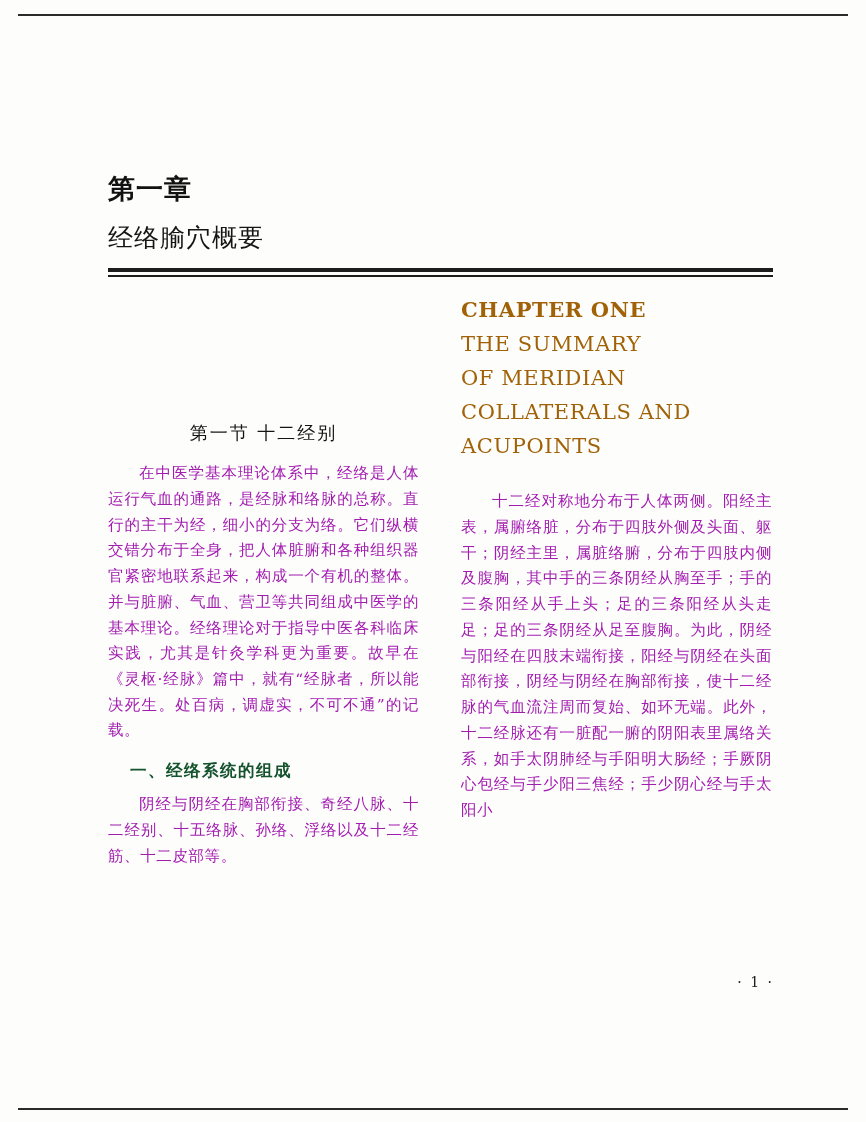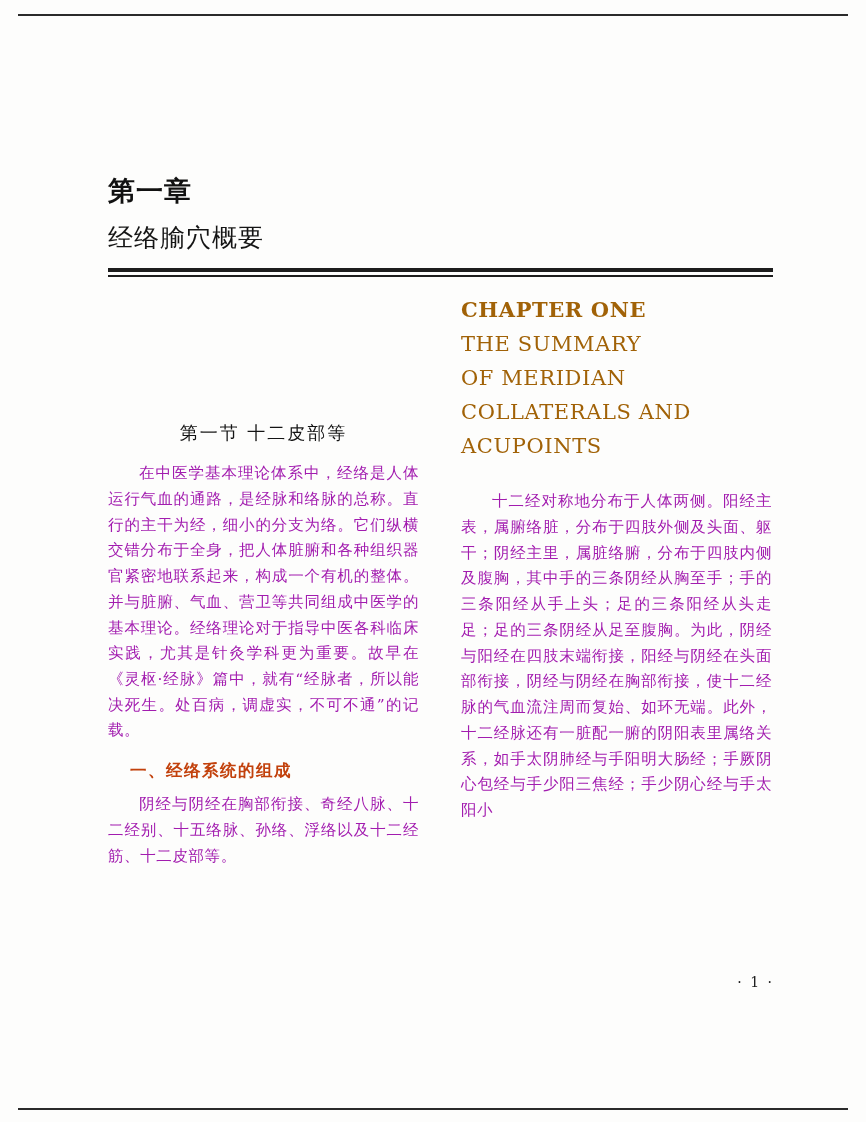--- a/index.html
+++ b/index.html
@@ -43,21 +43,21 @@
     left: 108px;
     top: 175px;
     width: 665px;
   }
 
   
   .chapter-head {
     margin-bottom: 10px;
   }
   .chapter-num {
-    font-family: Liberation Serif, serif;
+    font-family: Liberation Mono, monospace;
     font-weight: bold;
     font-size: 27px;
     letter-spacing: 1px;
     line-height: 1.25;
     color: #111;
   }
   .chapter-title-cn {
     font-family: "DejaVu Serif", serif;
     font-size: 25px;
     letter-spacing: 1px;
@@ -112,21 +112,21 @@
     text-align: center;
     margin: 0 0 16px 0;
     color: #141414;
   }
   .sub-title {
     font-family: "DejaVu Sans", sans-serif;
     font-weight: bold;
     font-size: 16.5px;
     letter-spacing: 1.5px;
     margin: 16px 0 10px 22px;
-    color: #c2410c;
+    color: #14532d;
   }
 
   p.cn {
     font-family: "DejaVu Serif", serif;
     font-size: 15.5px;
     line-height: 1.66;
     letter-spacing: 0.6px;
     margin: 0 0 2px 0;
     text-align: justify;
     text-justify: inter-character;
@@ -164,21 +164,21 @@
     </div>
 
     <div class="double-rule">
       <div class="r1"></div>
       <div class="r2"></div>
     </div>
 
     <div class="columns">
 
       <div class="col col-left">
-        <div class="section-title">第一节   十二皮部等</div>
+        <div class="section-title">第一节   十二经别</div>
         <p class="cn faint2">在中医学基本理论体系中，经络是人体运行气血的通路，是经脉和络脉的总称。直行的主干为经，细小的分支为络。它们纵横交错分布于全身，把人体脏腑和各种组织器官紧密地联系起来，构成一个有机的整体。并与脏腑、气血、营卫等共同组成中医学的基本理论。经络理论对于指导中医各科临床实践，尤其是针灸学科更为重要。故早在《灵枢·经脉》篇中，就有“经脉者，所以能决死生。处百病，调虚实，不可不通”的记载。</p>
         <div class="sub-title">一、经络系统的组成</div>
         <p class="cn">阴经与阴经在胸部衔接、奇经八脉、十二经别、十五络脉、孙络、浮络以及十二经筋、十二皮部等。</p>
       </div>
 
       <div class="col col-right">
         <div class="en-title">
           <span class="line bold">CHAPTER ONE</span>
           <span class="line">THE SUMMARY</span>
           <span class="line">OF MERIDIAN</span>

